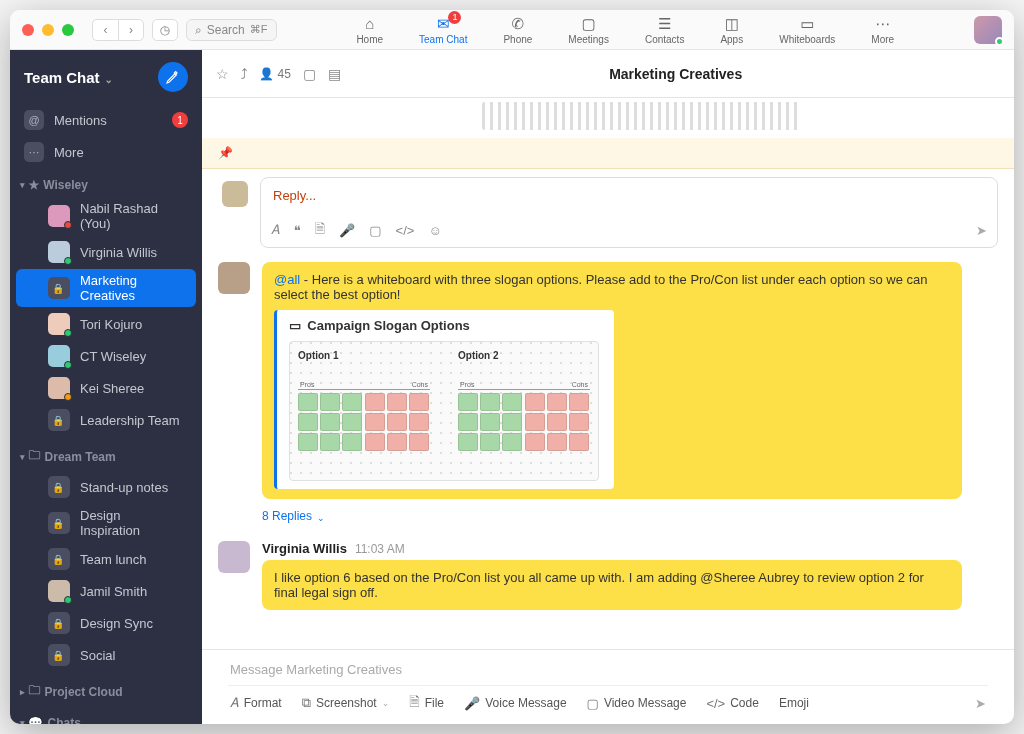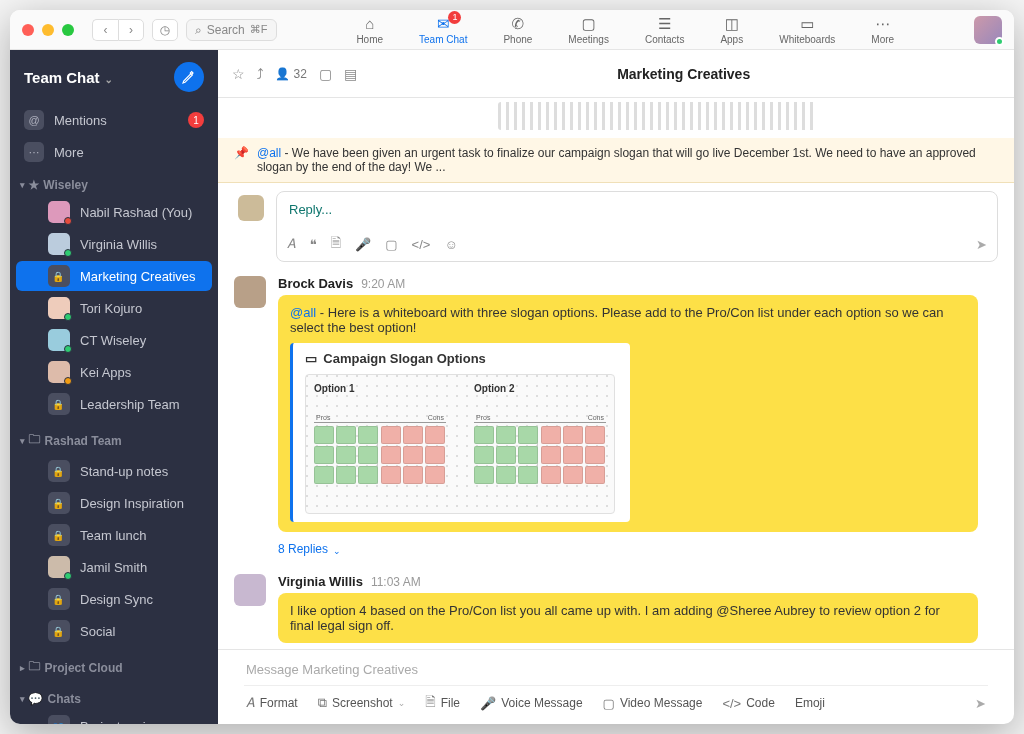--- a/index.html
+++ b/index.html
@@ -16,21 +16,21 @@
 .searchbox { display: flex; align-items: center; border: 1px solid #ddd; border-radius: 6px; padding: 3px 8px; color: #888; font-size: 12px; gap: 5px; background: #f5f5f5; }
 .searchbox .kbd { font-size: 11px; }
 .topnav { flex: 1; display: flex; justify-content: center; gap: 28px; }
 .topnav-item { display: flex; flex-direction: column; align-items: center; font-size: 10px; color: #666; cursor: pointer; position: relative; padding: 2px 4px; }
 .topnav-item.active { color: #0e72ed; }
 .topnav-icon { width: 18px; height: 18px; display: flex; align-items: center; justify-content: center; font-size: 15px; margin-bottom: 1px; }
 .badge-dot { position: absolute; top: -2px; right: 10px; background: #f23d3d; color: #fff; border-radius: 8px; font-size: 9px; min-width: 13px; height: 13px; display: flex; align-items: center; justify-content: center; padding: 0 3px; }
 .avatar-sq { width: 28px; height: 28px; border-radius: 6px; background: linear-gradient(135deg,#c9a, #98b); position: relative; cursor: pointer; }
 .presence { position: absolute; width: 9px; height: 9px; border-radius: 50%; background: #2ecc71; border: 2px solid #fff; bottom: -2px; right: -2px; }
 .body { flex: 1; display: flex; min-height: 0; }
-.sidebar { width: 208px; background: #2c3042; color: #c5c7d0; display: flex; flex-direction: column; font-size: 13px; overflow-y: auto; }
+.sidebar { width: 192px; background: #2c3042; color: #c5c7d0; display: flex; flex-direction: column; font-size: 13px; overflow-y: auto; }
 .sidebar-header { display: flex; align-items: center; padding: 12px 14px; }
 .sidebar-title { color: #fff; font-weight: 600; font-size: 15px; flex: 1; }
 .sidebar-title-chev { margin-left: 5px; font-size: 10px; color: #aaa; }
 .compose { width: 30px; height: 30px; border-radius: 50%; background: #0e72ed; display: flex; align-items: center; justify-content: center; color: #fff; cursor: pointer; }
 .sb-row { display: flex; align-items: center; padding: 6px 14px; cursor: pointer; gap: 10px; }
 .sb-icon { width: 20px; height: 20px; border-radius: 5px; background: #4a4e60; display: flex; align-items: center; justify-content: center; font-size: 11px; color: #aeb0bd; flex-shrink: 0;}
 .sb-row .count { margin-left: auto; background: #f23d3d; color: #fff; border-radius: 9px; font-size: 10px; min-width: 16px; height: 16px; display: flex; align-items: center; justify-content: center; }
 .sb-section { display: flex; align-items: center; padding: 10px 10px 4px 10px; font-size: 12px; color: #8a8d9b; font-weight: 600; gap: 4px; cursor: pointer; }
 .sb-section .chev { font-size: 9px; }
 .sb-section-icon { font-size: 12px; }
@@ -47,21 +47,21 @@
 .ch-title { flex: 1; text-align: center; font-weight: 600; font-size: 14px; color: #222; }
 .ch-right { display: flex; align-items: center; gap: 10px; color: #666; font-size: 12px; }
 .toggle { width: 34px; height: 18px; border-radius: 10px; background: #333; position: relative; cursor: pointer; }
 .toggle::after { content: ''; position: absolute; width: 14px; height: 14px; border-radius: 50%; background: #fff; top: 2px; left: 2px; }
 .messages { flex: 1; overflow-y: auto; padding: 0 0 8px 0; }
 .pinned-bar { background: #fff7e6; border-bottom: 1px solid #f0e0b8; padding: 8px 16px; font-size: 12px; color: #333; display: flex; gap: 8px; align-items: flex-start; }
 .pin-icon { color: #e8a93c; }
 .mention { color: #0e72ed; }
 .thumbnail-strip { height: 28px; margin: 4px 16px 8px 280px; width: 320px; background: repeating-linear-gradient(90deg, #ddd 0 3px, #fff 3px 8px); border-radius: 3px; }
 .reply-box { margin: 0 16px 0 58px; border: 1px solid #ddd; border-radius: 8px; display: flex; flex-direction: column; }
-.reply-input { padding: 10px 12px; font-size: 13px; color: #0f766e; }
+.reply-input { padding: 10px 12px; font-size: 13px; color: #c2410c; }
 .reply-toolbar { display: flex; gap: 14px; padding: 6px 10px; color: #888; font-size: 13px; align-items: center; }
 .reply-toolbar .spacer { flex: 1; }
 .msg { padding: 14px 16px 4px 16px; display: flex; gap: 12px; }
 .msg-av { width: 32px; height: 32px; border-radius: 6px; background: #9ab; flex-shrink: 0; }
 .msg-body { flex: 1; min-width: 0; }
 .msg-head { display: flex; gap: 8px; align-items: baseline; font-size: 12px; margin-bottom: 4px; }
 .msg-author { font-weight: 600; color: #222; font-size: 13px;}
 .msg-time { color: #999; }
 .msg-bubble { background: #fde047; border-radius: 8px; padding: 10px 12px; font-size: 13px; color: #333; display: inline-block; max-width: 700px; }
 .wb-card { border-left: 3px solid #0e72ed; margin-top: 8px; padding: 8px 12px; background: #fff; border-radius: 4px; max-width: 340px;}
@@ -199,31 +199,31 @@
       <div class="sb-item">
           <div class="sb-av" style="background:#9cd">
             <div class="pdot green"></div>
           </div>
           <span>CT Wiseley</span>
         </div>
       <div class="sb-item">
           <div class="sb-av" style="background:#dba">
             <div class="pdot orange"></div>
           </div>
-          <span>Kei Apps</span>
+          <span>Kei Sheree</span>
         </div>
       <div class="sb-item">
           <div class="sb-lockicon">🔒</div>
           <span>Leadership Team</span>
         </div>
 
       <div class="sb-section">
           <span class="chev">▾</span>
           <span class="sb-section-icon">🗀</span>
-          <span>Rashad Team</span>
+          <span>Dream Team</span>
         </div>
       <div class="sb-item">
           <div class="sb-lockicon">🔒</div>
           <span>Stand-up notes</span>
         </div>
       <div class="sb-item">
           <div class="sb-lockicon">🔒</div>
           <span>Design Inspiration</span>
         </div>
       <div class="sb-item">
@@ -263,33 +263,32 @@
 
     </div>
 
     <div class="main">
       <div class="channel-header">
         <div class="ch-left">
           <span class="ch-iconbtn">☆</span>
           <span class="ch-iconbtn">⤴</span>
           <span class="members-count">
               <span>👤</span>
-              <span>32</span>
+              <span>45</span>
             </span>
           <span class="ch-iconbtn">▢</span>
           <span class="ch-iconbtn">▤</span>
         </div>
         <div class="ch-title">Marketing Creatives</div>
       </div>
 
       <div class="messages">
         <div class="thumbnail-strip"></div>
         <div class="pinned-bar">
           <span class="pin-icon">📌</span>
-          <div><span class="mention">@all</span><span> - We have been given an urgent task to finalize our campaign slogan that will go live December 1st. We need to have an approved slogan by the end of the day! We ...</span></div>
         </div>
 
         <div style="position:relative; margin-top:8px;">
           <div style="position:absolute; left:20px; top:4px; width:26px; height:26px; border-radius:6px; background:#cb9;"></div>
           <div class="reply-box">
             <div class="reply-input">Reply...</div>
             <div class="reply-toolbar">
               <span>𝐴</span>
               <span>❝</span>
               <span>🗎</span>
@@ -299,24 +298,20 @@
               <span>☺</span>
               <span class="spacer"></span>
               <span style="color:#aaa;">➤</span>
             </div>
           </div>
         </div>
 
         <div class="msg">
           <div class="msg-av" style="background:#b8a088"></div>
           <div class="msg-body">
-            <div class="msg-head">
-                <span class="msg-author">Brock Davis</span>
-                <span class="msg-time">9:20 AM</span>
-              </div>
             <div class="msg-bubble">
               <span class="mention">@all</span><span> - Here is a whiteboard with three slogan options. Please add to the Pro/Con list under each option so we can select the best option!</span>
               <div class="wb-card">
                 <div class="wb-title">
                     <span>▭</span>
                     <span>Campaign Slogan Options</span>
                   </div>
                 <div class="wb-preview">
                   <div class="wb-opt">
                     <div class="wb-opt-title">Option 1</div>
@@ -408,21 +403,21 @@
           </div>
         </div>
 
         <div class="msg">
           <div class="msg-av" style="background:#c8b8d0"></div>
           <div class="msg-body">
             <div class="msg-head">
                 <span class="msg-author">Virginia Willis</span>
                 <span class="msg-time">11:03 AM</span>
               </div>
-            <div class="msg-bubble">I like option 4 based on the Pro/Con list you all came up with. I am adding @Sheree Aubrey to review option 2 for final legal sign off.</div>
+            <div class="msg-bubble">I like option 6 based on the Pro/Con list you all came up with. I am adding @Sheree Aubrey to review option 2 for final legal sign off.</div>
             
           </div>
         </div>
 
       </div>
 
       <div class="composer">
         <div class="composer-input">Message Marketing Creatives</div>
         <div class="composer-toolbar">
           <div class="ct-item">

